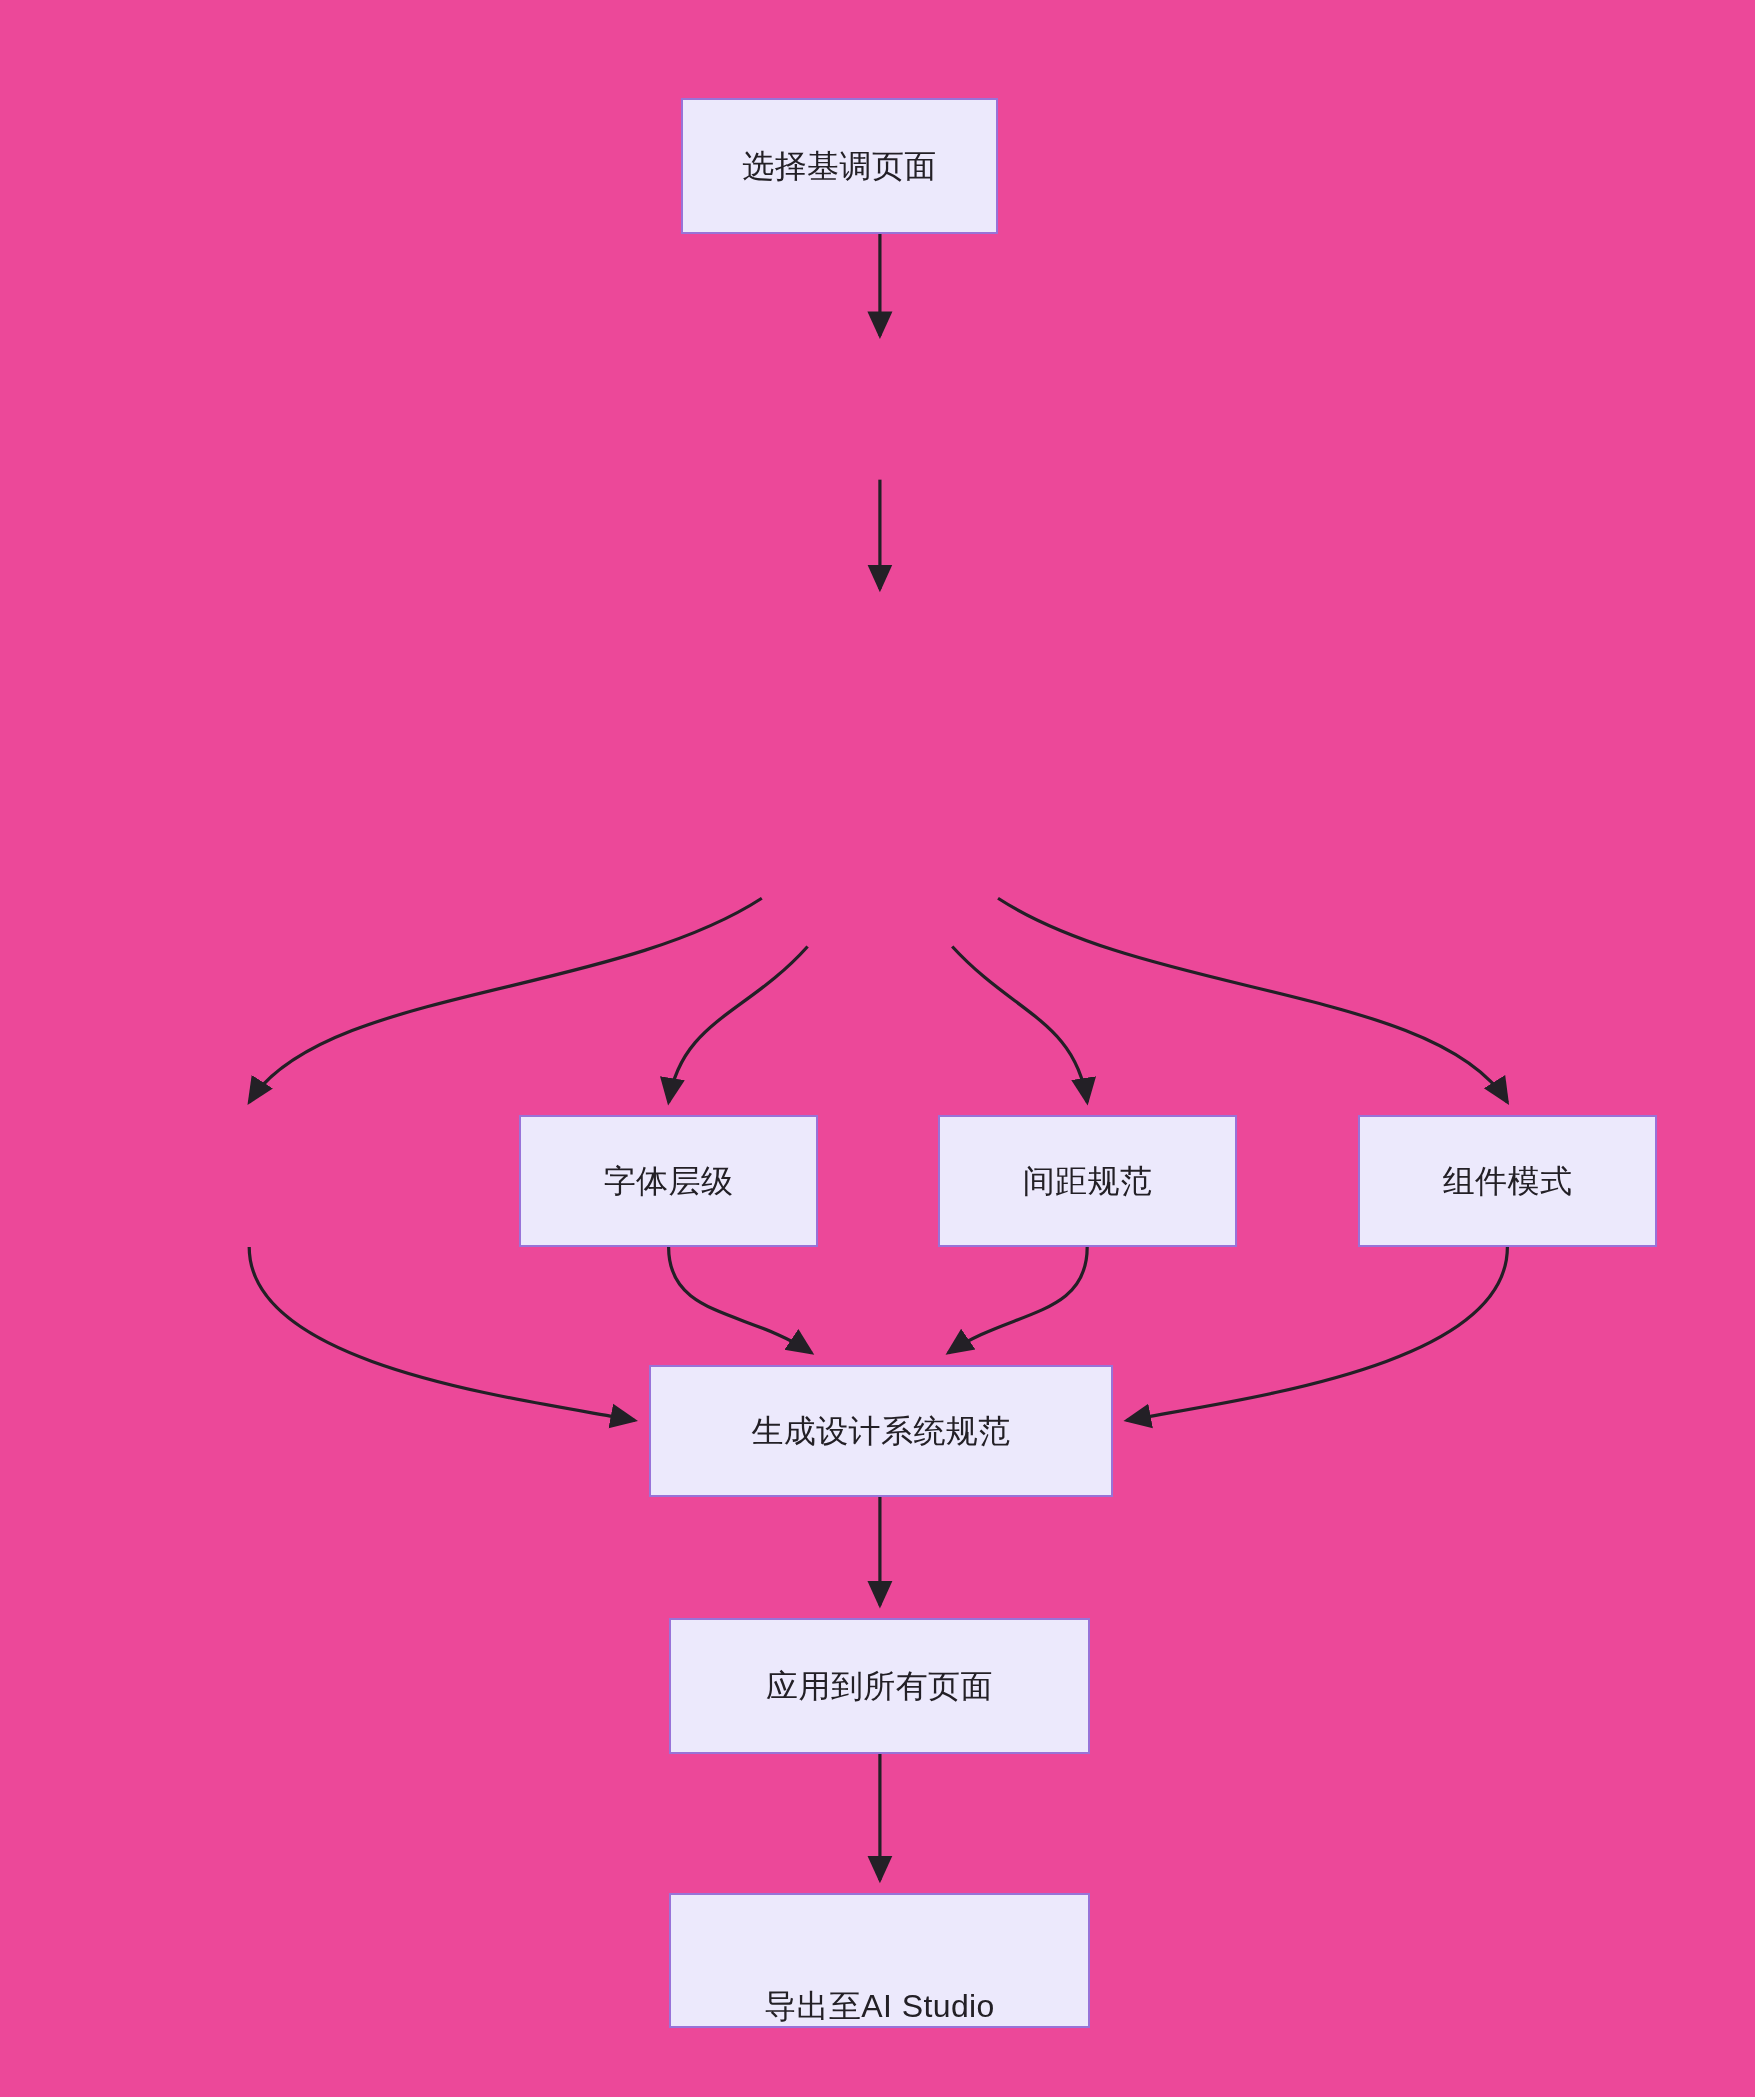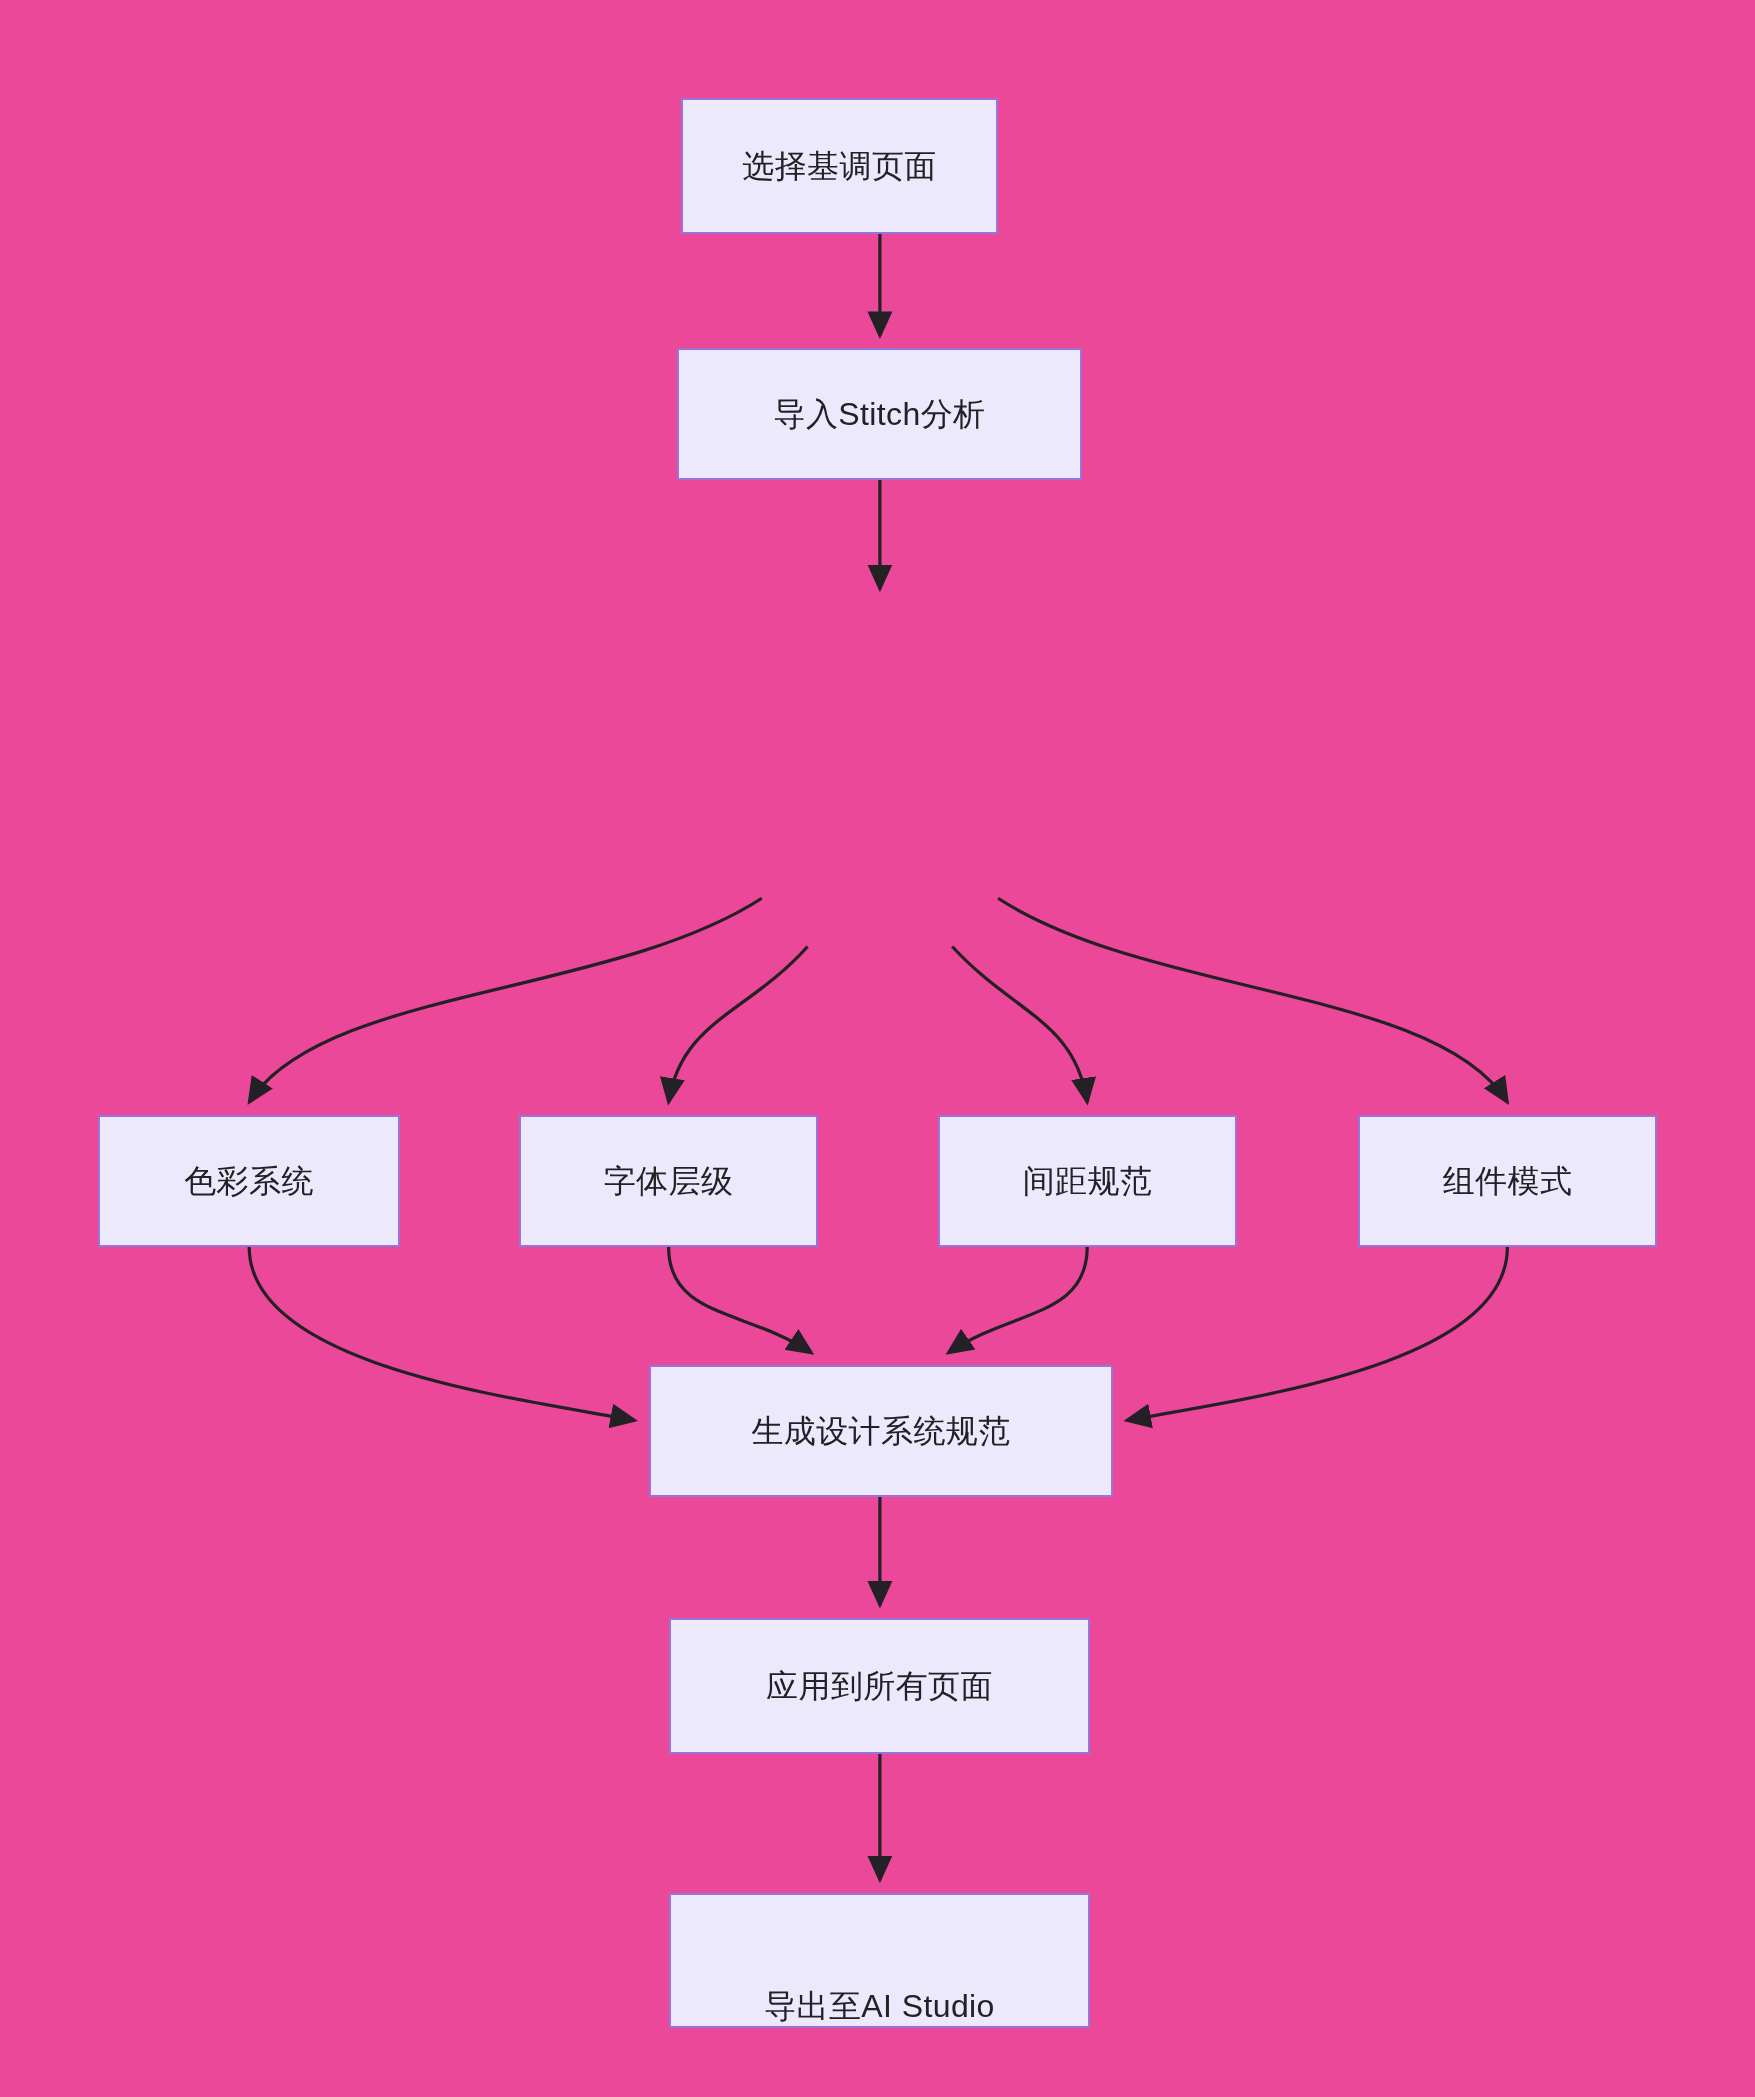--- a/index.html
+++ b/index.html
@@ -99,28 +99,22 @@
 
     <path d="M1095,1863 L1095,1998" stroke="#232026" stroke-width="4" fill="none" marker-end="url(#arrow)"></path>
 
     <path d="M1095,2182 L1095,2340" stroke="#232026" stroke-width="4" fill="none" marker-end="url(#arrow)"></path>
   </svg>
 
   <div class="node" style="left:681px; top:98px; width:317px; height:136px;">
     <span class="node-label">选择基调页面</span>
   </div>
 
-  <div class="node" style="left:677px; top:348px; width:405px; height:132px;">
-    <span class="node-label">导入Stitch分析</span>
-  </div>
 
 
-  <div class="node" style="left:98px; top:1115px; width:302px; height:132px;">
-    <span class="node-label">色彩系统</span>
-  </div>
 
   <div class="node" style="left:519px; top:1115px; width:299px; height:132px;">
     <span class="node-label">字体层级</span>
   </div>
 
   <div class="node" style="left:938px; top:1115px; width:299px; height:132px;">
     <span class="node-label">间距规范</span>
   </div>
 
   <div class="node" style="left:1358px; top:1115px; width:299px; height:132px;">

